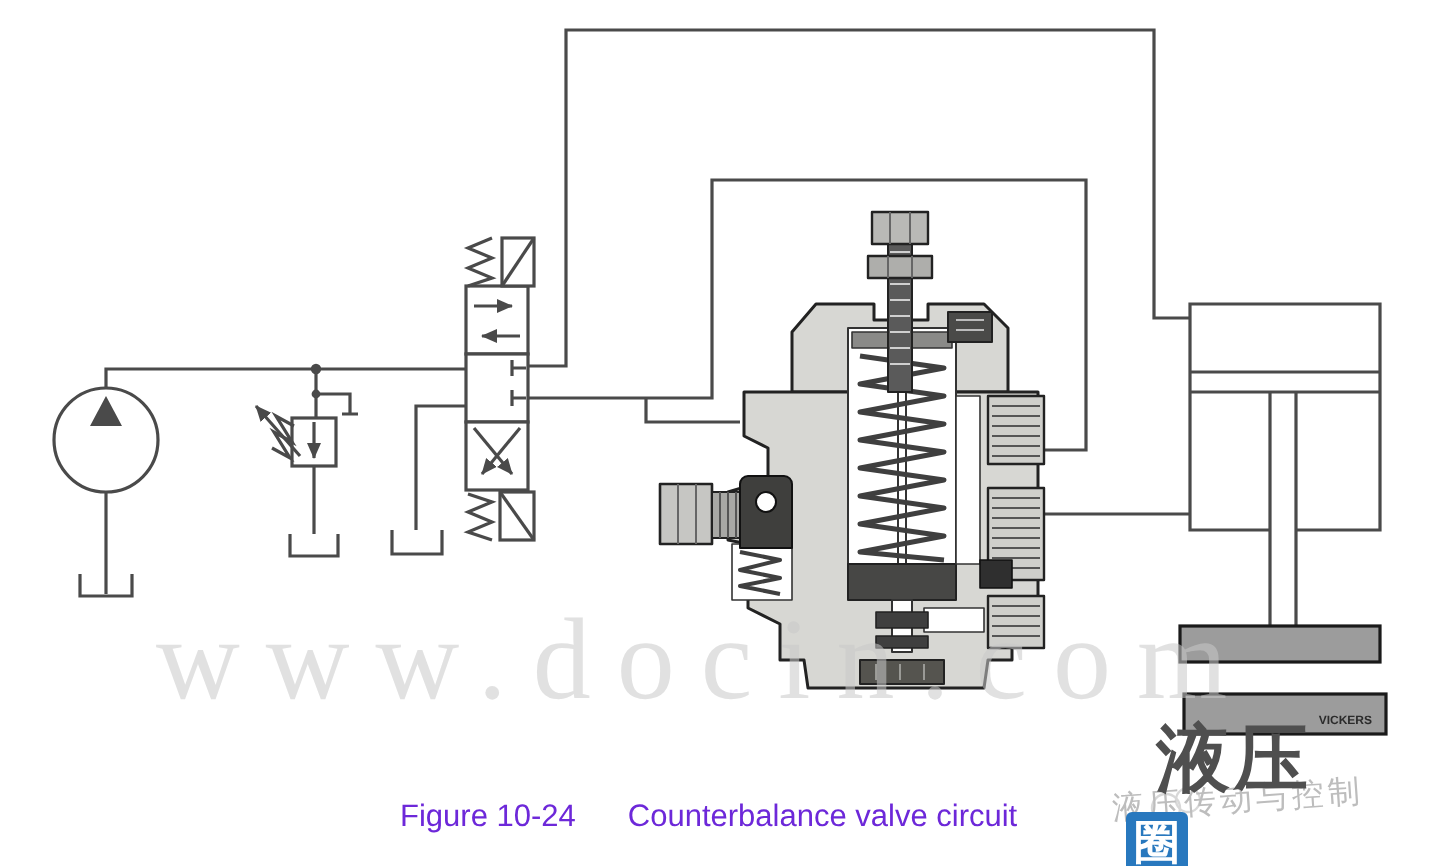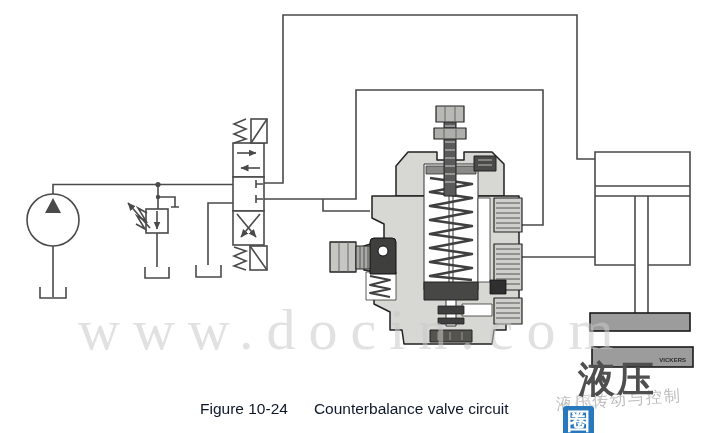--- a/index.html
+++ b/index.html
@@ -15,21 +15,21 @@
        font-family:"Liberation Sans",sans-serif;}
   .stage{position:absolute;left:0;top:0;width:727px;height:433px;}
   svg{position:absolute;left:0;top:0;z-index:1;}
   .sch{stroke:var(--line);stroke-width:1.6;fill:none;}
   .schfill{fill:var(--line);stroke:none;}
   .wbox{fill:#ffffff;stroke:var(--line);stroke-width:1.6;}
   .watermark{position:absolute;left:78px;top:296px;z-index:5;
     font-family:"Liberation Serif",serif;font-size:58px;color:var(--wm);
     opacity:.55;letter-spacing:13px;white-space:nowrap;}
   .caption{position:absolute;left:200px;top:400px;z-index:6;font-size:15.5px;
-    color:#0f172a;white-space:nowrap;}
+    color:#6d28d9;white-space:nowrap;}
   .caption .gap{display:inline-block;width:26px;}
   .logo-overlay{position:absolute;left:556px;top:390px;z-index:6;font-size:16px;
     color:#bdbdbd;letter-spacing:2px;transform:rotate(-4deg);white-space:nowrap;}
   .logo{position:absolute;left:560px;top:360px;z-index:7;width:166px;}
   .logo-row{display:flex;align-items:flex-start;flex-direction:column;}
   .logo-main{font-size:37px;font-weight:700;color:#4f4f4f;letter-spacing:2px;line-height:40px;margin-left:18px;}
   .logo-badge{width:31px;height:31px;margin-left:3px;margin-top:6px;background:var(--blue);
     border-radius:3px;color:#fff;font-size:23px;font-weight:700;display:flex;
     align-items:center;justify-content:center;}
   .logo-url{font-size:17.5px;font-weight:700;color:var(--blue);margin-top:16px;margin-left:28px;letter-spacing:.5px;}

